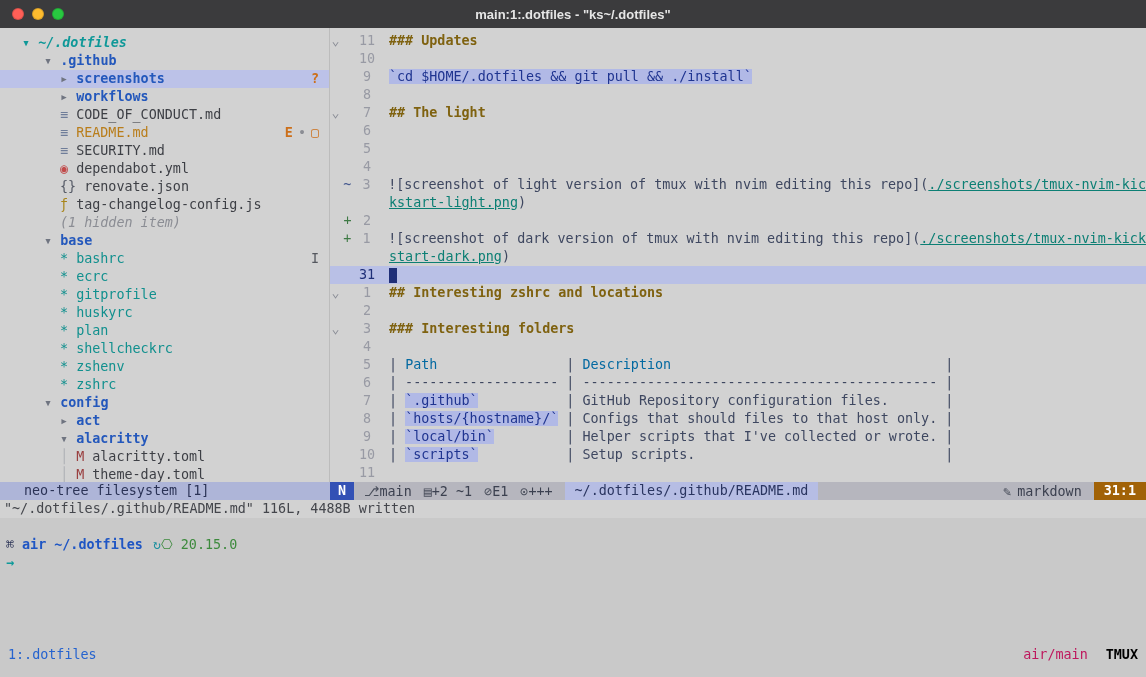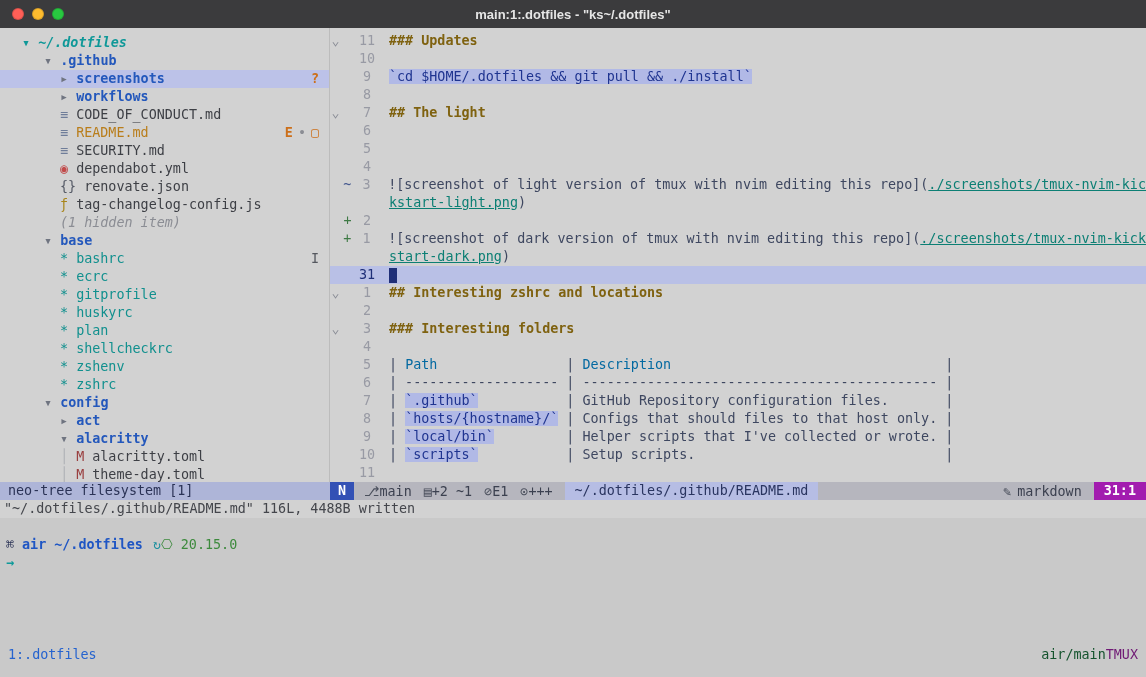--- a/index.html
+++ b/index.html
@@ -46,49 +46,49 @@
   .lcontent{white-space:pre}
   .h{color:#7f6210;font-weight:700}
   .code{background:#b1b9e6;color:#1f3490}
   .t{color:#3e4760}
   .l{color:#0c7f74;text-decoration:underline}
   .th{color:#0369a1;font-weight:400}
   .cursor{display:inline-block;width:8px;height:15px;background:#1f2f78;vertical-align:-2px}
 
   
   .statusrow{height:18px;display:flex}
-  .winbar{width:330px;background:#aeb5d8;color:#2b3356;padding-left:8px;line-height:18px;white-space:pre}
+  .winbar{width:330px;background:#aeb5d8;color:#2b3356;padding-left:24px;line-height:18px;white-space:pre}
   .statusline{flex:1;background:#b6b6be;display:flex;align-items:center;color:#3c4150}
   .slmode{background:#3351b5;color:#fff;padding:0 8px;font-weight:700;line-height:18px}
   .slsegs{display:flex;gap:12px;margin-left:10px}
   .slseg{display:flex}
   .slic{color:#4a4f5c}
   .slpath{background:#b6bde4;color:#2a3560;padding:0 10px;margin-left:12px;line-height:18px}
   .slft{display:flex;gap:6px;margin-right:12px;color:#3c4150}
   .ftic{color:#4a4f5c}
-  .slpos{background:#a21caf;color:#fff;padding:0 10px;font-weight:700;line-height:18px}
+  .slpos{background:#a16207;color:#fff;padding:0 10px;font-weight:700;line-height:18px}
 
   .cmdline{height:18px;line-height:18px;padding-left:4px;color:#44464c;white-space:pre}
 
   
   .shell{position:absolute;top:518px;left:0;width:1146px;height:159px;background:#c9c9c9;display:flex;flex-direction:column}
   .blankline{height:18px}
   .promptline{height:18px;line-height:18px;padding-left:6px;white-space:pre;display:flex;gap:0}
   .p-os{color:#2b3356}
   .p-host{color:#1f56c4;font-weight:700;margin-left:8px}
   .p-path{color:#1f56c4;font-weight:700;margin-left:8px}
   .p-git{color:#1b8f9e;margin-left:10px}
   .p-node{color:#3d8a3d;}
   .arrowline{height:18px;line-height:18px;padding-left:6px;color:#0f9a9a;font-weight:700}
 
   
   .tmuxbar{height:18px;line-height:18px;display:flex;margin-bottom:13px;padding:0 8px}
   .tmux-left{color:#2563cf}
-  .tmux-session{color:#14532d;}
-  .tmux-label{color:#701a75;font-weight:400}
+  .tmux-session{color:#be185d;margin-right:18px}
+  .tmux-label{color:#000000;font-weight:700}
 </style>
 </head>
 <body>
 
 <div class="window">
 
   <div class="titlebar">
     <div class="lights">
       <span class="light l-red"></span>
       <span class="light l-yellow"></span>

